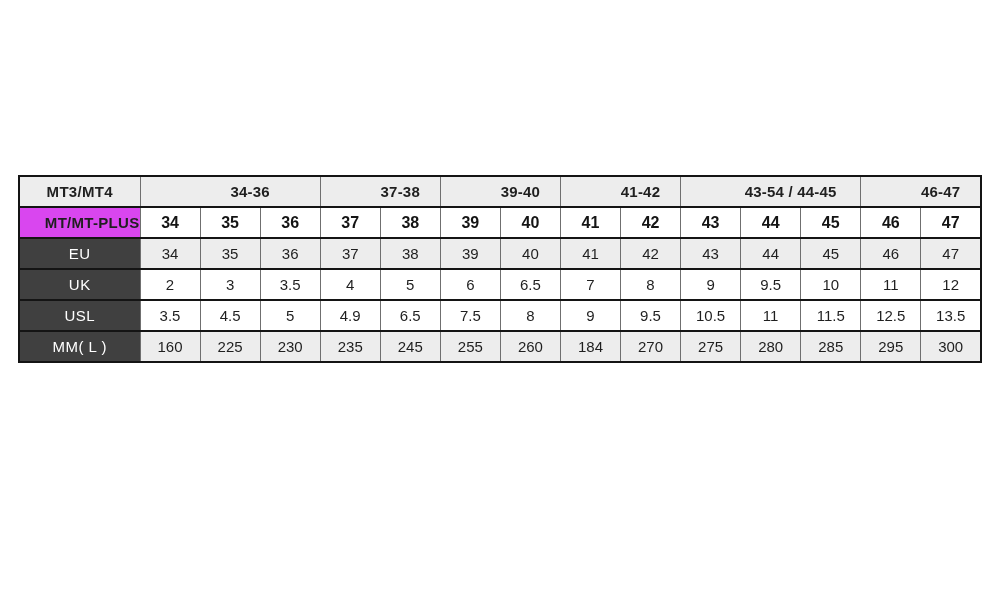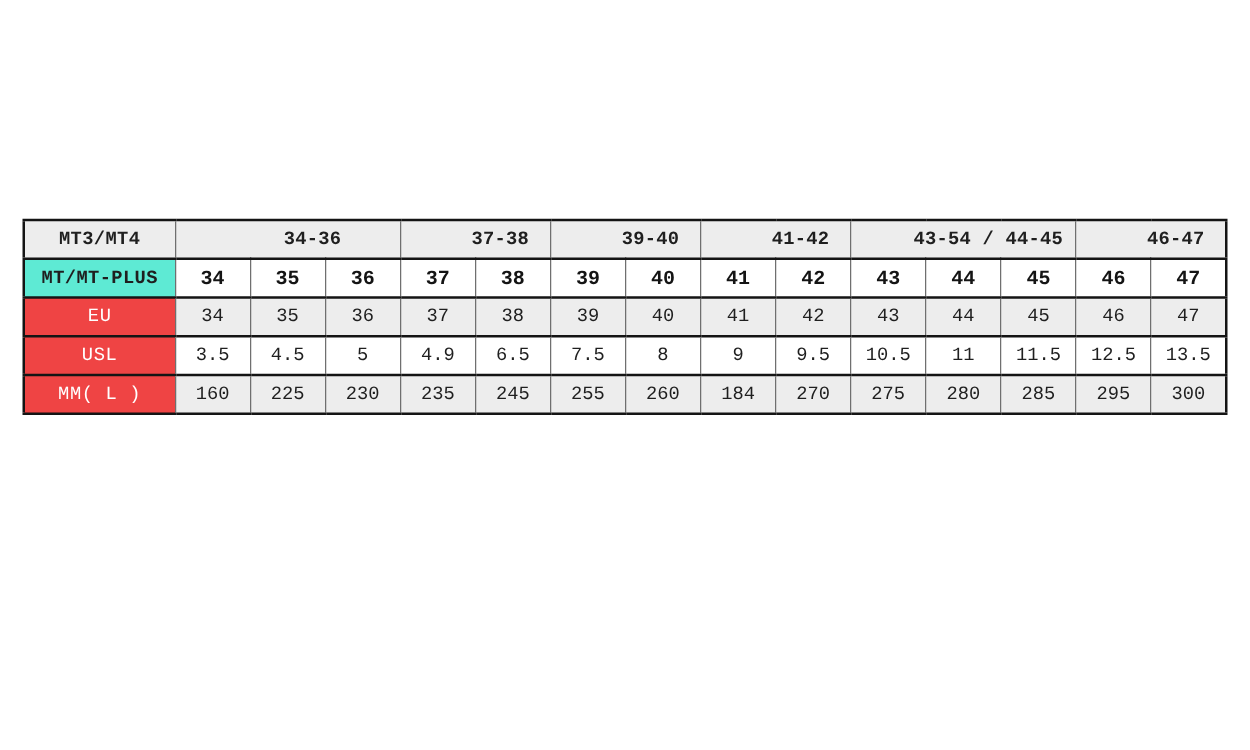--- a/index.html
+++ b/index.html
@@ -6,21 +6,21 @@
     margin: 0;
     padding: 0;
     background: #ffffff;
   }
   .page {
     position: relative;
     width: 1000px;
     height: 600px;
     background: #ffffff;
     overflow: hidden;
-    font-family: Liberation Mono, monospace;
+    font-family: Liberation Sans, sans-serif;
   }
   table.size-table {
     position: absolute;
     left: 18px;
     top: 175px;
     width: 964px;
     table-layout: fixed;
     border-collapse: collapse;
     border: 2px solid #141414;
   }
@@ -45,26 +45,27 @@
     font-weight: 700;
     letter-spacing: 0.3px;
   }
   table.size-table th.group {
     background: #ededed;
     font-weight: 600;
     letter-spacing: 0.2px;
     padding-left: 40px;
   }
   table.size-table th.rowlabel.plain {
-    background: #5eead4;
+    background: #d946ef;
     font-weight: 700;
     letter-spacing: 0.3px;
+    text-align: right;
   }
   table.size-table th.rowlabel.black {
-    background: #ef4444;
+    background: #404040;
     color: #ffffff;
     font-weight: 400;
     letter-spacing: 0.5px;
   }
   table.size-table td.gray { background: #ededed; }
   table.size-table td.white { background: #ffffff; }
   table.size-table td.boldval {
     font-weight: 700;
     font-size: 16px;
     color: #141414;
@@ -117,20 +118,37 @@
           <td class="gray">40</td>
           <td class="gray">41</td>
           <td class="gray">42</td>
           <td class="gray">43</td>
           <td class="gray">44</td>
           <td class="gray">45</td>
           <td class="gray">46</td>
           <td class="gray">47</td>
         </tr>
         <tr>
+          <th class="rowlabel black">UK</th>
+          <td class="white">2</td>
+          <td class="white">3</td>
+          <td class="white">3.5</td>
+          <td class="white">4</td>
+          <td class="white">5</td>
+          <td class="white">6</td>
+          <td class="white">6.5</td>
+          <td class="white">7</td>
+          <td class="white">8</td>
+          <td class="white">9</td>
+          <td class="white">9.5</td>
+          <td class="white">10</td>
+          <td class="white">11</td>
+          <td class="white">12</td>
+        </tr>
+        <tr>
           <th class="rowlabel black">USL</th>
           <td class="white">3.5</td>
           <td class="white">4.5</td>
           <td class="white">5</td>
           <td class="white">4.9</td>
           <td class="white">6.5</td>
           <td class="white">7.5</td>
           <td class="white">8</td>
           <td class="white">9</td>
           <td class="white">9.5</td>

